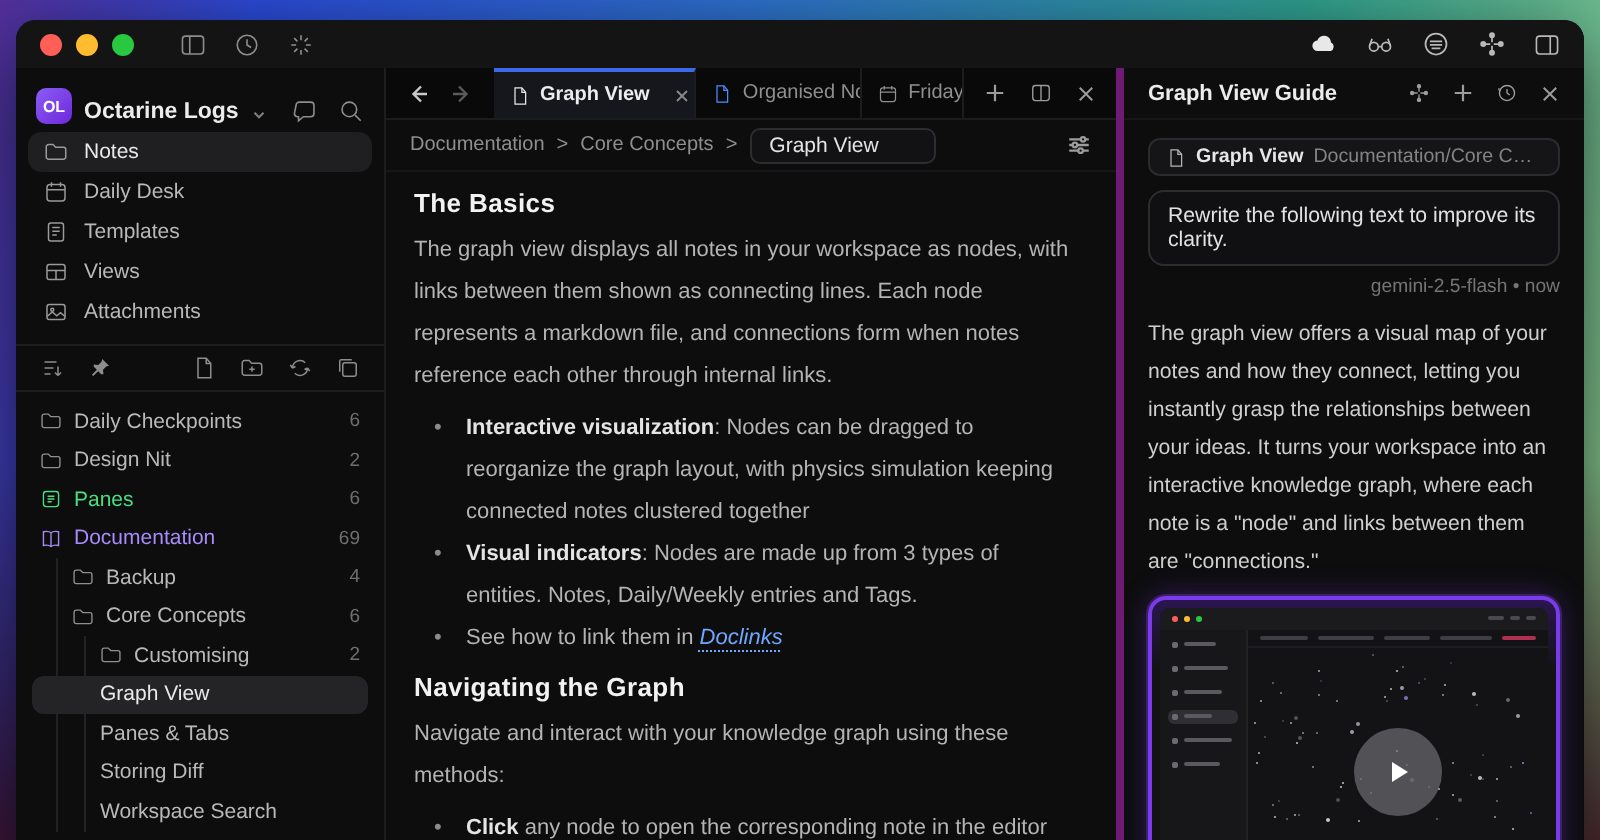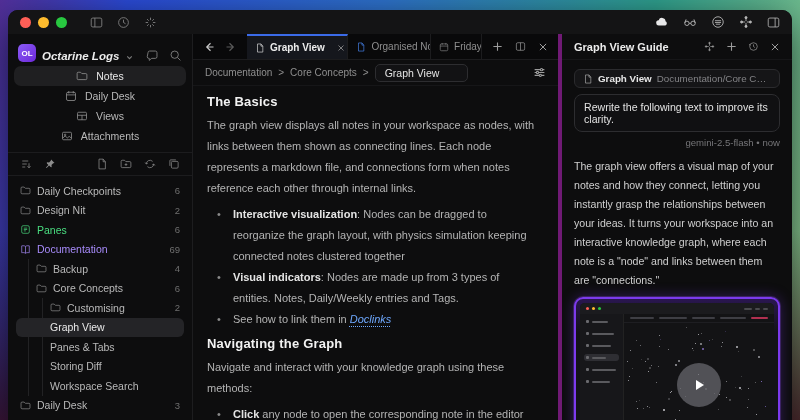--- a/index.html
+++ b/index.html
@@ -25,25 +25,25 @@
   .tbicons{ display:flex; align-items:center; gap:14px; margin-left:16px; color:#8d8d8d; }
   .tbicons-r{ margin-left:auto; display:flex; align-items:center; gap:14px; color:#b9b9b9; }
   .icon{ display:inline-flex; align-items:center; justify-content:center; }
   svg{ display:block; }
   
   .cols{ flex:1; display:flex; min-height:0; }
   
   .sidebar{ width:185px; flex:0 0 185px; border-right:1px solid #1d1d1f; display:flex; flex-direction:column; overflow:hidden; background:#0d0d0e; }
   .ws-head{ height:28px; display:flex; align-items:flex-end; gap:6px; padding:0 10px; }
   .ws-logo{ width:18px; height:18px; border-radius:5px; background:linear-gradient(135deg,#8b5cf6,#6d28d9); color:#fff; font-size:8px; font-weight:700; display:flex; align-items:center; justify-content:center; }
-  .ws-name{ font-size:11.5px; font-weight:700; color:#ececec;font-style:italic; }
+  .ws-name{ font-size:11.5px; font-weight:700; color:#ececec; }
   .ws-head .chev{ color:#7c7c7c; }
   .ws-icons{ margin-left:auto; display:flex; gap:10px; color:#8d8d8d; }
   .nav{ padding:4px 6px 2px; }
-  .nav-item{ height:20px; display:flex; align-items:center; gap:8px; padding:0 8px; border-radius:7px; color:#b9b9b9; font-size:10.5px;justify-content:center; }
+  .nav-item{ height:20px; display:flex; align-items:center; gap:8px; padding:0 8px; border-radius:7px; color:#b9b9b9; font-size:10.5px; }
   .nav-item .icon{ color:#9a9a9a; }
   .nav-item.sel{ background:#1f1f21; color:#e9e9e9; }
   .sb-toolbar{ margin-top:4px; border-top:1px solid #1c1c1e; border-bottom:1px solid #1c1c1e; height:24px; display:flex; align-items:center; gap:12px; padding:0 12px; color:#8d8d8d; }
   .sb-toolbar .sp{ flex:1; }
   .tree{ flex:1; overflow:hidden; padding:5px 8px 0 8px; }
   .trow{ height:19.5px; display:flex; align-items:center; gap:6px; font-size:10.5px; color:#b9b9b9; padding:0 4px; border-radius:6px; position:relative; }
   .trow .icon{ color:#8f8f8f; }
   .trow .tcount{ margin-left:auto; color:#6f6f6f; font-size:9.5px; }
   .trow.d1{ padding-left:20px; } .trow.d2{ padding-left:34px; }
   .trow.d1::before,.trow.d2::before{ content:""; position:absolute; left:12px; top:0; bottom:0; width:1px; background:#222224; }
@@ -210,20 +210,29 @@
           <span>Notes</span>
         </div>
         <div class="nav-item">
           <span class="icon">
               <svg width="12" height="12" viewBox="0 0 16 16" fill="none" stroke="currentColor">
                 <rect x="2" y="3" width="12" height="11" rx="2"></rect>
                 <path d="M2 6.5h12M5 1.5v3M11 1.5v3"></path>
               </svg>
             </span>
           <span>Daily Desk</span>
+        </div>
+        <div class="nav-item">
+          <span class="icon">
+              <svg width="12" height="12" viewBox="0 0 16 16" fill="none" stroke="currentColor">
+                <rect x="3" y="2" width="10" height="12" rx="1.5"></rect>
+                <path d="M5.5 5h5M5.5 7.5h5M5.5 10h3"></path>
+              </svg>
+            </span>
+          <span>Templates</span>
         </div>
         <div class="nav-item">
           <span class="icon">
               <svg width="12" height="12" viewBox="0 0 16 16" fill="none" stroke="currentColor">
                 <rect x="2" y="3" width="12" height="10" rx="1.5"></rect>
                 <path d="M2 7h12M8 7v6"></path>
               </svg>
             </span>
           <span>Views</span>
         </div>

